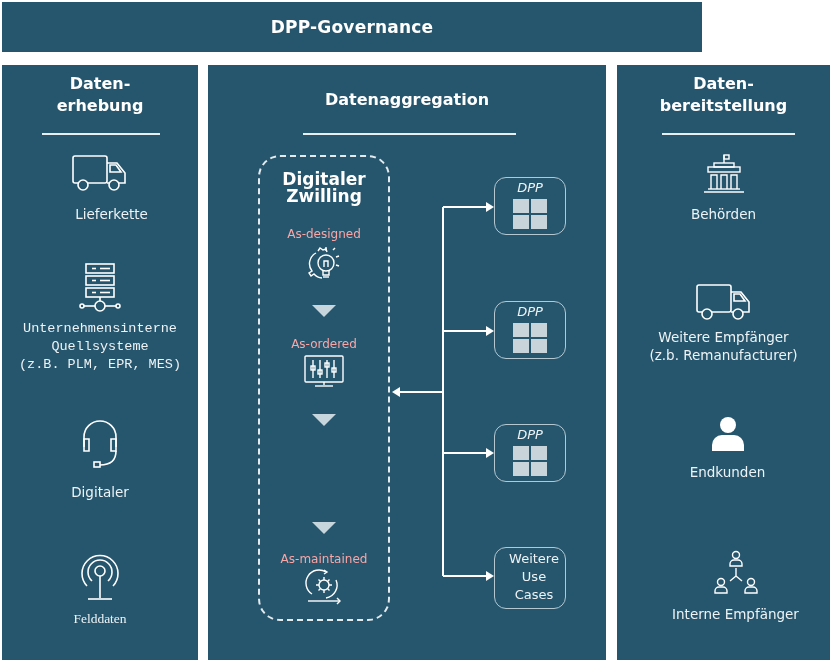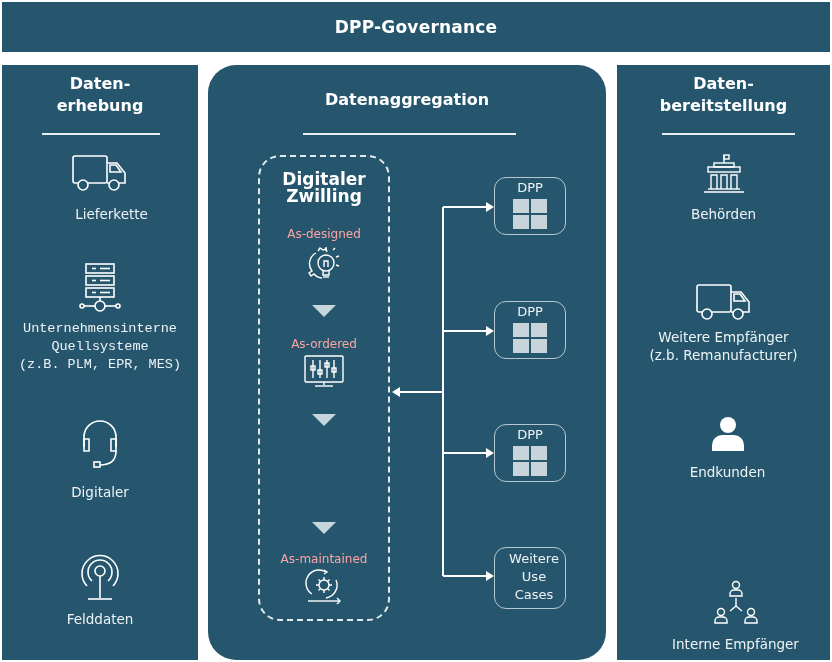--- a/index.html
+++ b/index.html
@@ -1,33 +1,33 @@
 <!DOCTYPE html>
 <html><head>
 <meta charset="utf-8">
 <style>
   html, body { margin:0; padding:0; background:#ffffff; }
   body { width:832px; height:662px; position:relative; overflow:hidden;
          font-family:"DejaVu Sans", sans-serif; color:#ffffff; }
   .panel { position:absolute; background:#26566d; }
-  #header { left:2px; top:2px; width:828px; height:50px; display:flex; align-items:center; justify-content:center; }
+  #header { left:2px; top:2px; width:700px; height:50px; display:flex; align-items:center; justify-content:center; }
   #header span { font-weight:bold; font-size:17px; letter-spacing:0.2px; }
   #left { left:2px; top:65px; width:196px; height:595px; }
-  #mid { left:208px; top:65px; width:398px; height:595px;border-radius:28px; }
+  #mid { left:208px; top:65px; width:398px; height:595px; }
   #right { left:617px; top:65px; width:213px; height:595px; }
   .ptitle { position:absolute; left:0; right:0; text-align:center; font-weight:bold; font-size:16px; line-height:22px; }
   .rule { position:absolute; height:2px; background:#e8eef1; }
   .item { position:absolute; left:0; right:0; text-align:center; }
   .item .lbl { font-size:13.5px; line-height:18px; color:#eef3f5; white-space:pre-line; }
   .icon { display:block; margin:0 auto; }
   .dash { position:absolute; left:50px; top:90px; width:132px; height:466px; border:2.5px dashed #e4ebef; border-radius:22px; box-sizing:border-box; }
   .tw { position:absolute; left:50px; width:132px; text-align:center; }
   .tw .lbl { font-size:12px; color:#fca5a5; line-height:18px; }
   .tri { width:0; height:0; margin:0 auto; border-left:12px solid transparent; border-right:12px solid transparent; border-top:12px solid #c7d5dc; }
-  .dpp { position:absolute; left:286px; width:72px; height:58px; border:1.5px solid #b5c8d1; border-radius:12px; box-sizing:border-box; text-align:center; }
+  .dpp { position:absolute; left:286px; width:72px; height:58px; border:1.5px solid #b5c8d1; border-radius:12px; box-sizing:border-box; text-align:center;font-style:italic; }
   .dpp .t { font-size:13px; margin-top:2px; line-height:16px; color:#eef3f5; }
   .grid { width:34px; height:30px; margin:3px auto 0; display:grid; grid-template-columns:1fr 1fr; gap:2px; }
   .grid div { background:#c8d4da; }
   .uc { position:absolute; left:286px; top:482px; width:72px; height:62px; border:1.5px solid #b5c8d1; border-radius:12px; box-sizing:border-box; text-align:center; font-size:13px; line-height:18px; color:#eef3f5; padding-top:2px; white-space:pre-line;padding-left:8px; }
   svg.conn { position:absolute; left:0; top:0; }
 </style>
 </head>
 <body>
 
 <div id="header" class="panel">
@@ -79,21 +79,21 @@
     <svg class="icon" width="44" height="60" viewBox="0 0 44 60" fill="none" stroke="#fff" stroke-width="1.6">
       <path d="M6 32 v-10 a16 16 0 0 1 32 0 v10"></path>
       <path d="M6 24 h5 v12 h-5z"></path>
       <path d="M38 24 h-5 v12 h5z"></path>
       <path d="M38 36 c0 10 -6 14 -16 14"></path>
       <rect x="16" y="47" width="6" height="5"></rect>
     </svg>
     <div class="lbl" style="margin-top:8px;">Digitaler</div>
   </div>
 
-  <div class="item" style="top:483px;">
+  <div class="item" style="top:483px;font-family:Liberation Serif, serif;">
     <svg class="icon" width="50" height="56" viewBox="0 0 50 56" fill="none" stroke="#fff" stroke-width="1.6">
       <path d="M12 38 a18 18 0 1 1 26 0"></path>
       <path d="M17 33 a12 12 0 1 1 16 0"></path>
       <circle cx="25" cy="23" r="5"></circle>
       <line x1="25" y1="28" x2="25" y2="50"></line>
       <line x1="13" y1="51" x2="37" y2="51"></line>
     </svg>
     <div class="lbl" style="margin-top:6px;">Felddaten</div>
   </div>
 </div>
@@ -242,21 +242,21 @@
   </div>
 
   <div class="item" style="top:350px;padding-left:8px;">
     <svg class="icon" width="40" height="38" viewBox="0 0 40 38" fill="#ffffff">
       <circle cx="20" cy="10" r="8"></circle>
       <path d="M4 36 v-6 a10 10 0 0 1 10 -10 h12 a10 10 0 0 1 10 10 v6z"></path>
     </svg>
     <div class="lbl" style="margin-top:10px;">Endkunden</div>
   </div>
 
-  <div class="item" style="top:514px;margin-left:24px;">
+  <div class="item" style="top:484px;margin-left:24px;">
     <svg class="icon" width="48" height="48" viewBox="0 0 48 48" fill="none" stroke="#fff" stroke-width="1.4">
       <circle cx="24" cy="6" r="3.5"></circle>
         <path d="M18 17 v-2 a4 4 0 0 1 4 -4 h4 a4 4 0 0 1 4 4 v2z"></path>
       <path d="M24 19 v8 M24 27 l-6 5 M24 27 l6 5"></path>
       <circle cx="9" cy="33" r="3.5"></circle>
         <path d="M3 44 v-2 a4 4 0 0 1 4 -4 h4 a4 4 0 0 1 4 4 v2z"></path>
       <circle cx="39" cy="33" r="3.5"></circle>
         <path d="M33 44 v-2 a4 4 0 0 1 4 -4 h4 a4 4 0 0 1 4 4 v2z"></path>
     </svg>
     <div class="lbl" style="margin-top:8px;">Interne Empfänger</div>

